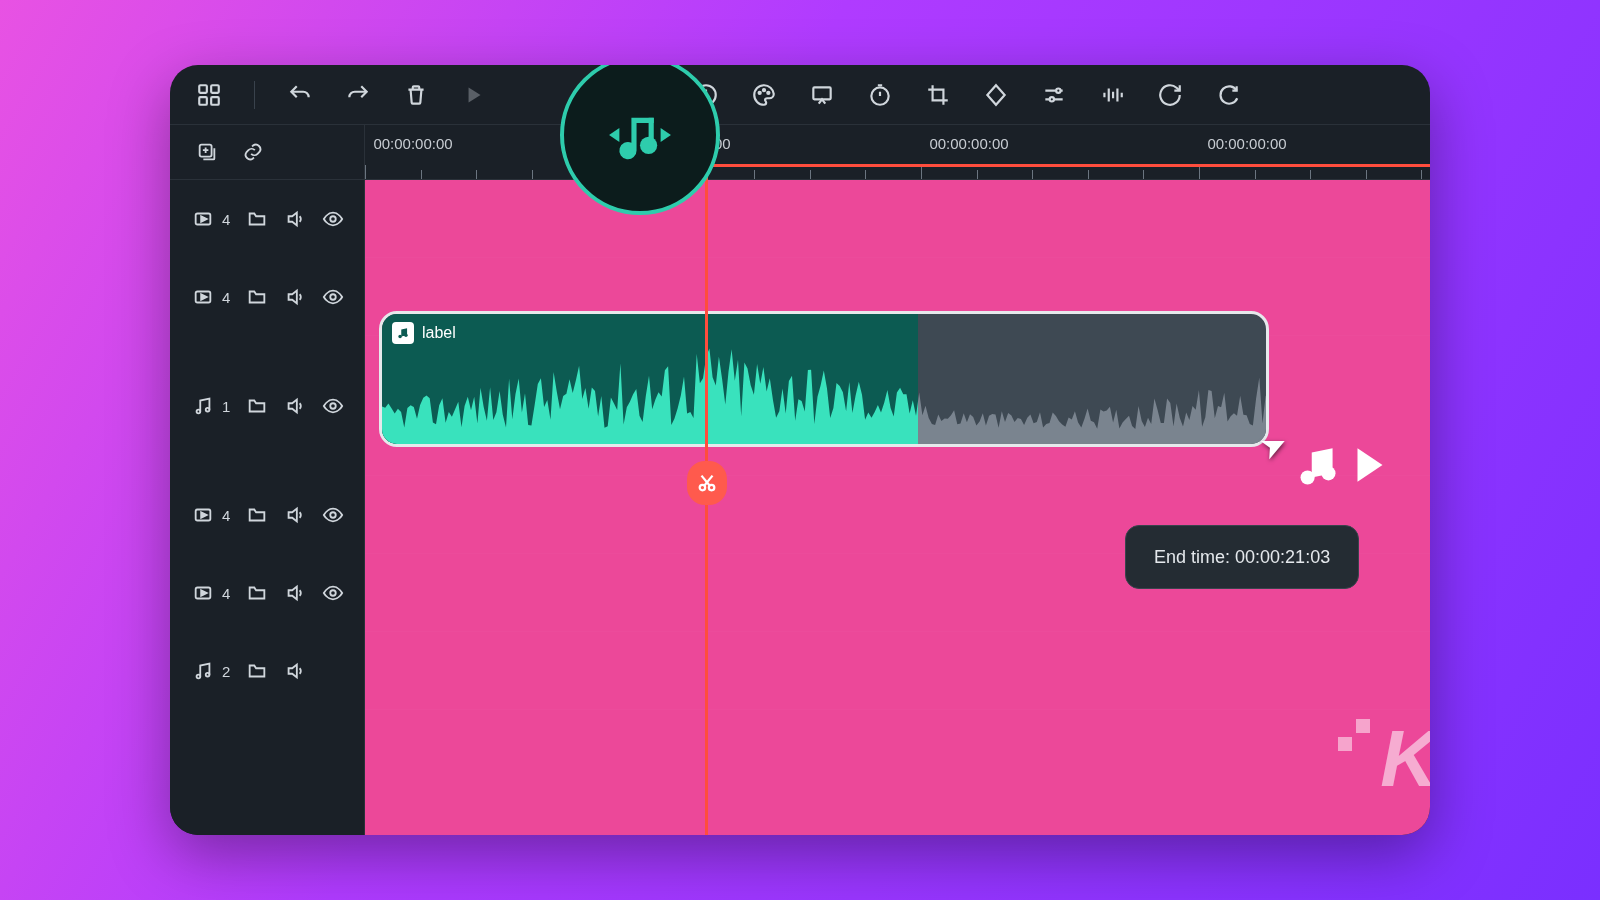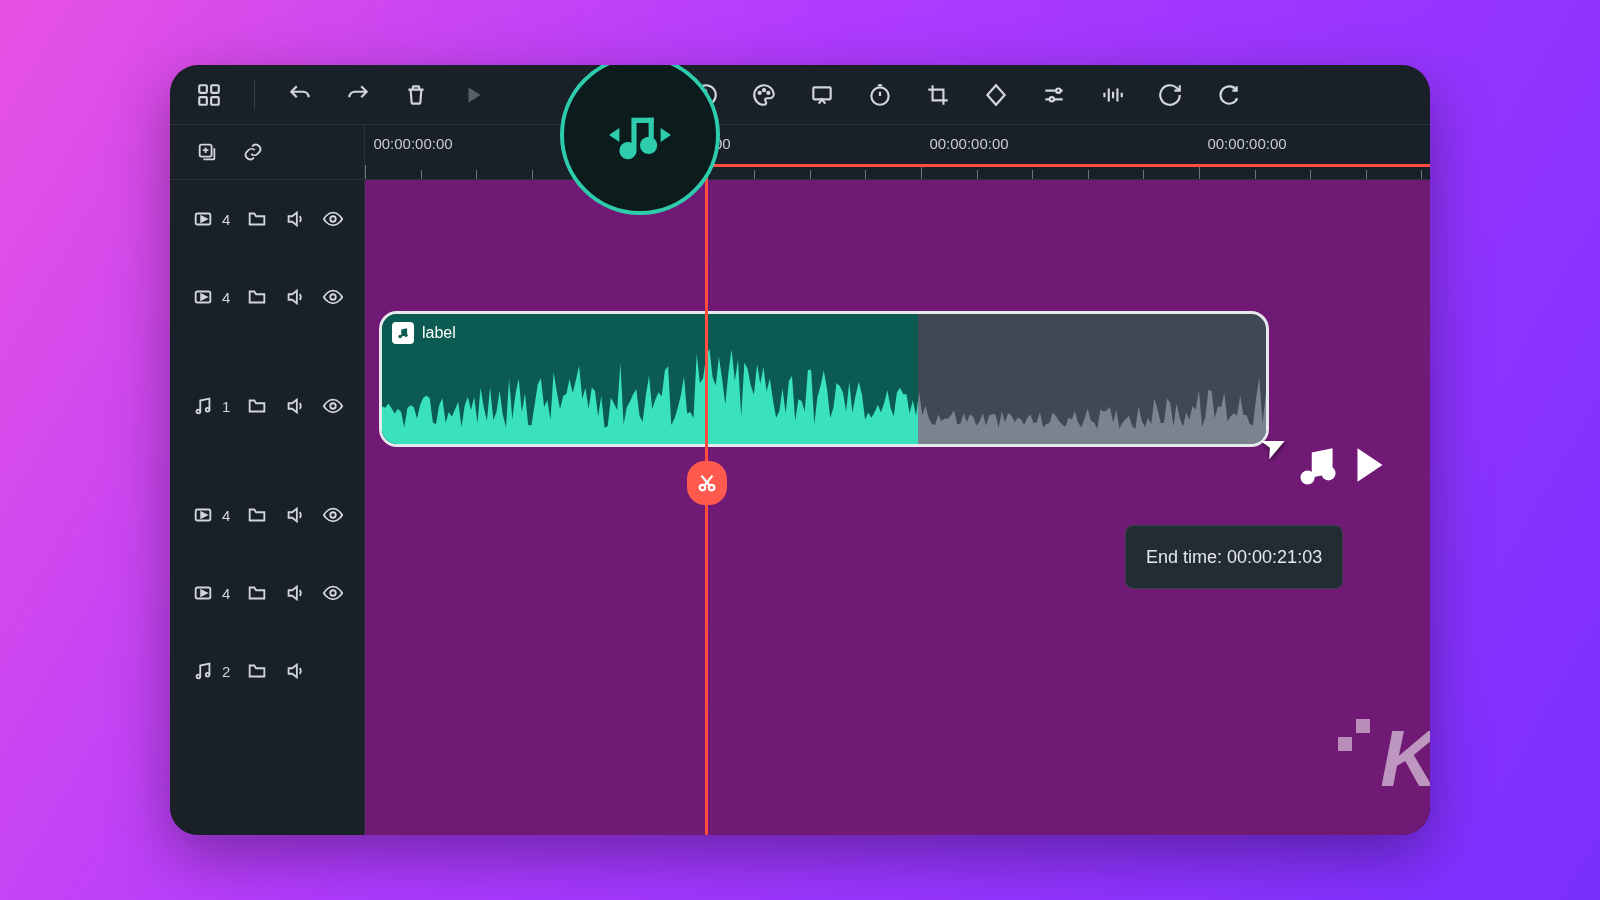--- a/index.html
+++ b/index.html
@@ -86,21 +86,21 @@
     padding-left: 22px;
     color:#d0d6dc;
   }
   .track-row-head.audio-main { height: 140px; }
   .th-icon { width:22px; height:22px; display:flex; align-items:center; justify-content:center; color:#d0d6dc; cursor:pointer;}
   .th-num { font-size: 15px; color:#d0d6dc; margin-left:-8px; }
 
   .timeline-area {
     flex:1;
     position: relative;
-    background: #701a75;
+    background: #ec4899;
   }
   .ruler {
     height: 55px;
     position: relative;
     background: #1a2027;
     border-bottom: 1px solid #2a3139;
   }
   .ruler-label {
     position:absolute;
     top: 10px;
@@ -226,22 +226,22 @@
   .drag-cursor .music-glyph svg { width:50px; height:50px; }
   .drag-cursor .music-glyph .tri {
     margin-left:2px;
   }
   .tooltip {
     position:absolute;
     left: 760px;
     top: 400px;
     background: #242c33;
     border: 1px solid #3a434d;
-    border-radius: 8px;
-    padding: 14px 20px;
+    border-radius: 14px;
+    padding: 14px 28px;
     color: #e4e8ec;
     font-size: 18px;
     line-height: 1.9;
     z-index: 40;
     white-space: nowrap;
   }
   
   .watermark {
     position:absolute;
     right: -4px;

